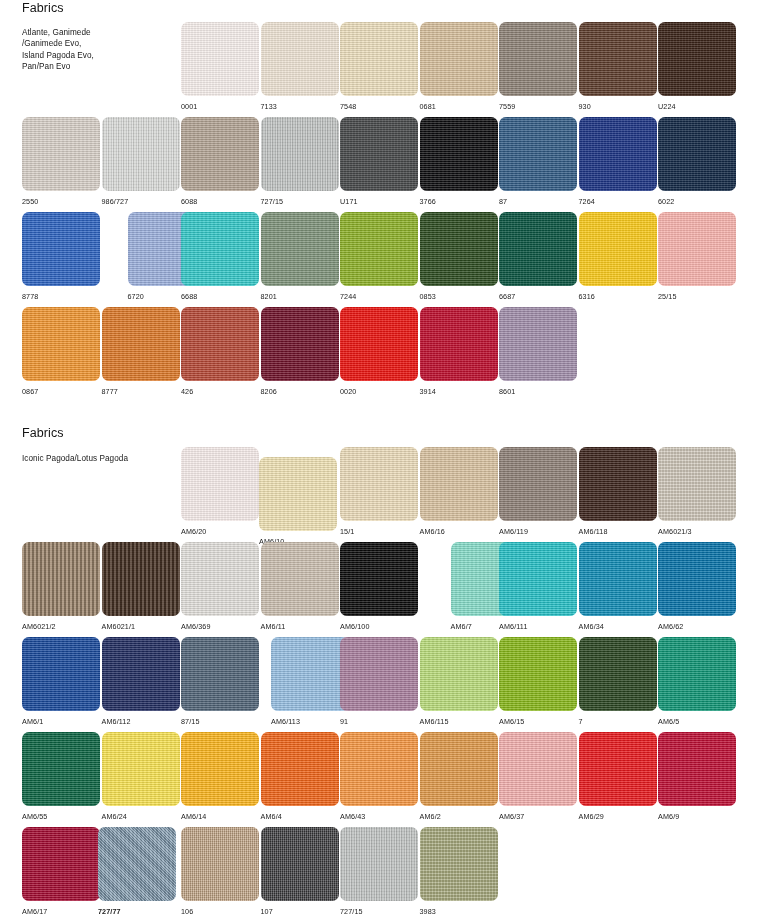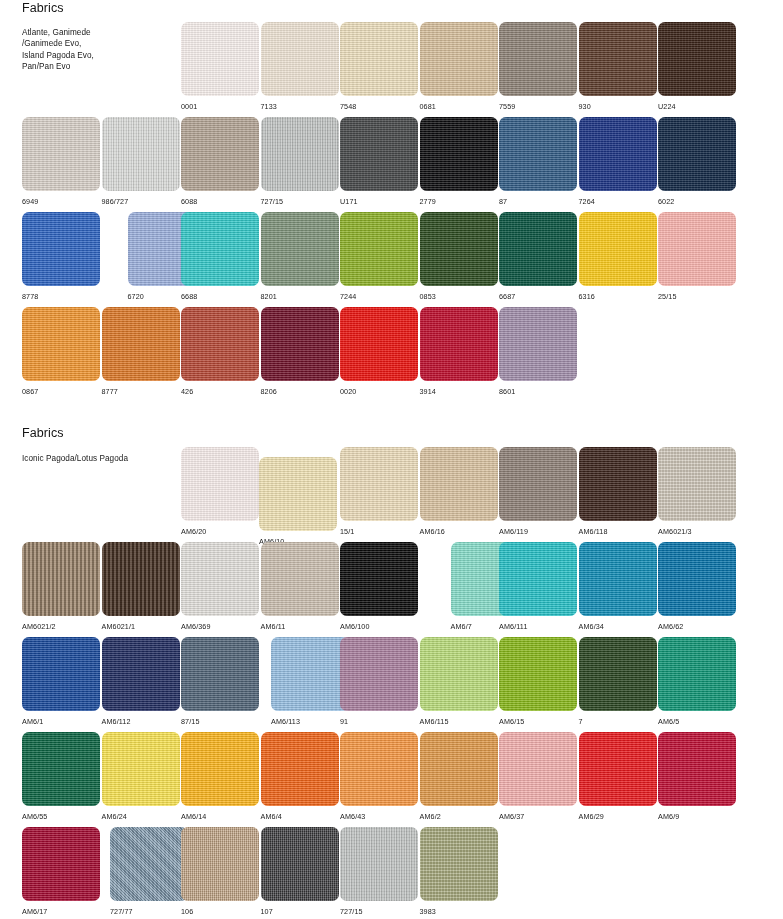--- a/index.html
+++ b/index.html
@@ -172,41 +172,41 @@
             <div class="code">930</div>
           </div>
           <div class="cell" style="left: 658px;">
             <div class="swatch tex-weave" style="background: rgb(58, 35, 24);"></div>
             <div class="code">U224</div>
           </div>
         </div>
         <div class="row" style="top: 117px;">
           <div class="cell" style="left: 22px;">
             <div class="swatch tex-rib" style="background: rgb(216, 208, 200);"></div>
-            <div class="code">6949</div>
+            <div class="code">2550</div>
           </div>
           <div class="cell" style="left: 101.5px;">
             <div class="swatch tex-melange" style="background: rgb(211, 212, 210);"></div>
             <div class="code">986/727</div>
           </div>
           <div class="cell" style="left: 181px;">
             <div class="swatch tex-rib" style="background: rgb(179, 164, 148);"></div>
             <div class="code">6088</div>
           </div>
           <div class="cell" style="left: 260.5px;">
             <div class="swatch tex-melange" style="background: rgb(185, 188, 187);"></div>
             <div class="code">727/15</div>
           </div>
           <div class="cell" style="left: 340px;">
             <div class="swatch tex-weave" style="background: rgb(70, 72, 73);"></div>
             <div class="code">U171</div>
           </div>
           <div class="cell" style="left: 419.5px;">
             <div class="swatch tex-rib" style="background: rgb(11, 11, 13);"></div>
-            <div class="code">2779</div>
+            <div class="code">3766</div>
           </div>
           <div class="cell" style="left: 499px;">
             <div class="swatch tex-rib" style="background: rgb(47, 90, 132);"></div>
             <div class="code">87</div>
           </div>
           <div class="cell" style="left: 578.5px;">
             <div class="swatch tex-weave" style="background: rgb(28, 51, 131);"></div>
             <div class="code">7264</div>
           </div>
           <div class="cell" style="left: 658px;">
@@ -433,21 +433,21 @@
           <div class="cell" style="left: 658px;">
             <div class="swatch tex-rib" style="background: rgb(189, 12, 50);"></div>
             <div class="code">AM6/9</div>
           </div>
         </div>
         <div class="row" style="top: 402px;">
           <div class="cell" style="left: 22px;">
             <div class="swatch tex-rib" style="background: rgb(162, 8, 47);"></div>
             <div class="code">AM6/17</div>
           </div>
-          <div class="cell" style="left: 110px;">
+          <div class="cell" style="left: 98px; font-weight: bold;">
             <div class="swatch tex-denim" style="background: rgb(127, 153, 174);"></div>
             <div class="code">727/77</div>
           </div>
           <div class="cell" style="left: 181px;">
             <div class="swatch tex-bouclewool" style="background: rgb(196, 165, 133);"></div>
             <div class="code">106</div>
           </div>
           <div class="cell" style="left: 260.5px;">
             <div class="swatch tex-bouclewool" style="background: rgb(56, 56, 58);"></div>
             <div class="code">107</div>

